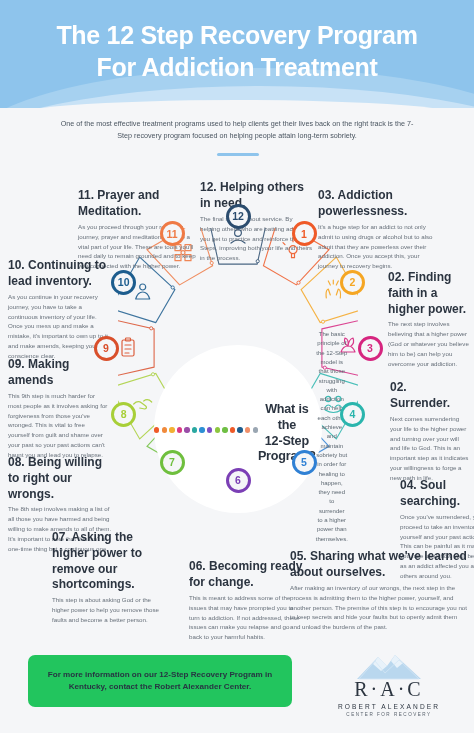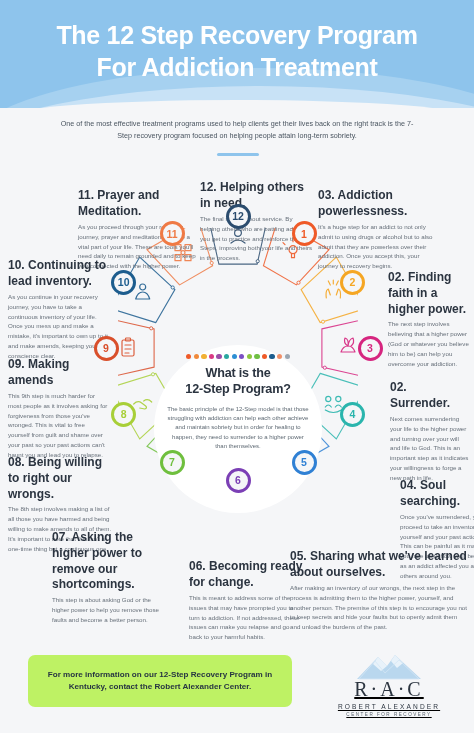--- a/index.html
+++ b/index.html
@@ -51,21 +51,21 @@
     background: #8ec4ec; border-radius: 2px;
   }
 
   
   .wheel { position: absolute; left: 118px; top: 228px; width: 240px; height: 360px; }
   .wheel svg { display: block; }
 
   .hub {
     position: absolute; left: 154px; top: 345px; width: 168px; height: 168px;
     background: #ffffff; border-radius: 50%;
-    display: flex; flex-direction: column; align-items: center;
+    display: flex; flex-direction: row; align-items: center;
     padding-top: 9px;
   }
   .dotrow { display: flex; gap: 2.2px; margin-bottom: 7px; }
   .dotrow i { width: 5.4px; height: 5.4px; border-radius: 50%; display: block; }
   .hub-title {
     font-size: 12.6px; font-weight: bold; color: #2b3440;
     text-align: center; line-height: 1.24; letter-spacing: -0.2px;
   }
   .hub-body {
     margin-top: 7px; width: 142px; text-align: center;
@@ -87,27 +87,27 @@
   .step h3 {
     font-size: 12px; font-weight: bold; color: #2b3440;
     line-height: 1.32; margin-bottom: 2px;
   }
   .step h3 .num { font-weight: bold; }
   .step p { font-size: 6.2px; line-height: 1.6; color: #666f79; }
 
   
   .footer-cta {
     position: absolute; left: 28px; top: 655px; width: 264px; height: 52px;
-    background: #bef264; border-radius: 7px;
+    background: #22c55e; border-radius: 7px;
     display: flex; align-items: center; justify-content: center;
     text-align: center;
     color: #273542; font-size: 8.1px; font-weight: bold; line-height: 1.52;
     padding: 0 18px;
   }
-  .logo { position: absolute; left: 330px; top: 652px; width: 118px; text-align: center; text-decoration: underline; }
+  .logo { position: absolute; left: 330px; top: 652px; width: 118px; text-align: center; }
   .logo .mountain { display: block; margin: 0 auto; }
   .logo .rac {
     font-size: 20px; letter-spacing: 3px; color: #2c3540;
     font-family: "Liberation Serif", serif; margin-top: -2px;
   }
   .logo .l1 { font-size: 6.6px; letter-spacing: 2.1px; color: #2c3540; margin-top: 2px; }
   .logo .l2 { font-size: 4.6px; letter-spacing: 1.5px; color: #5a636d; margin-top: 1.5px; }
 </style>
 </head>
 <body>

